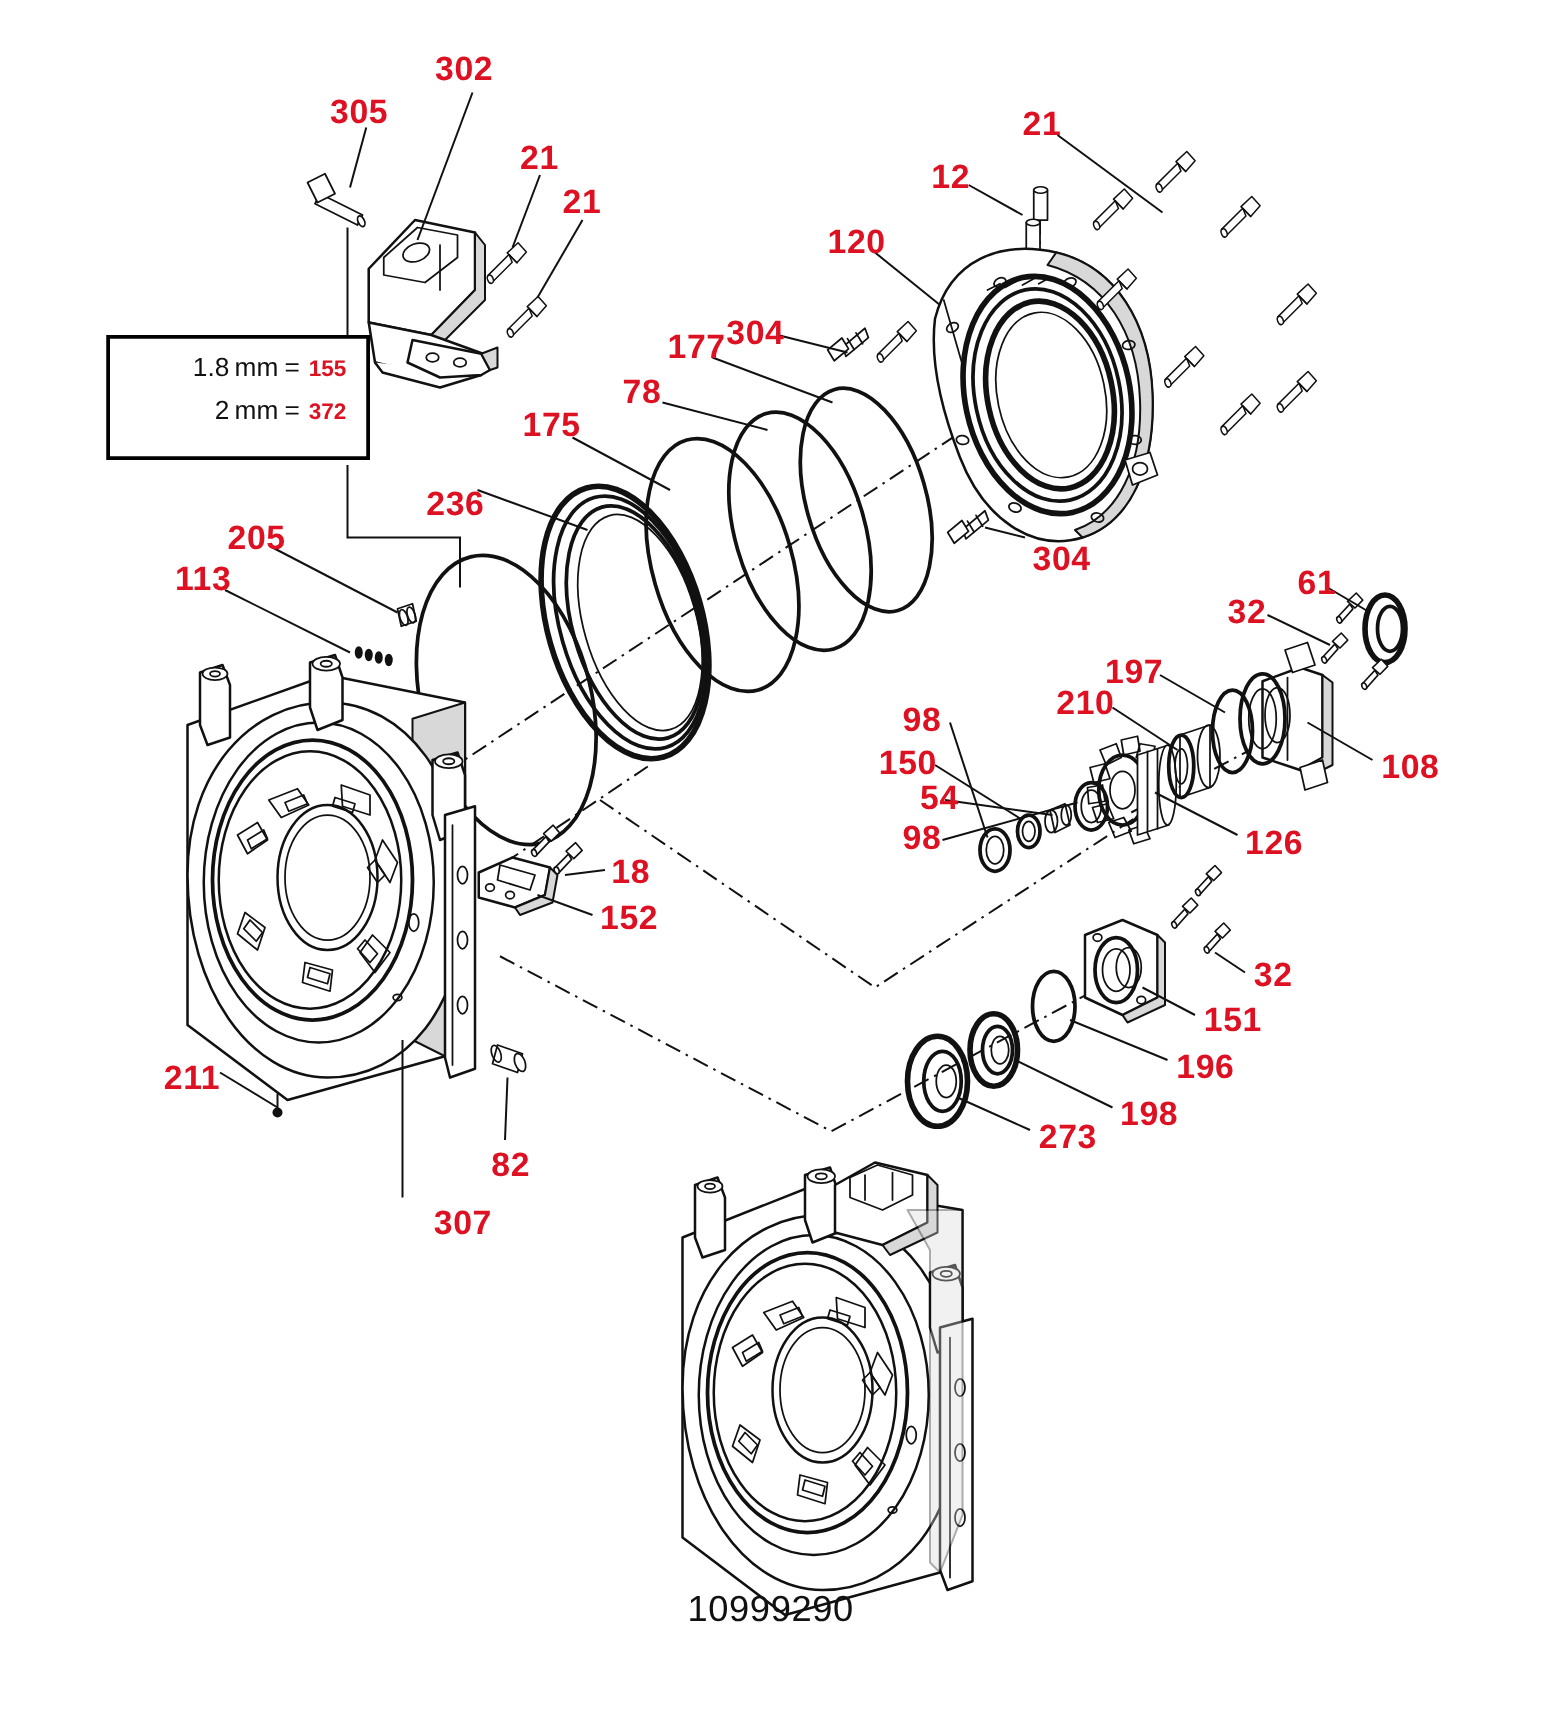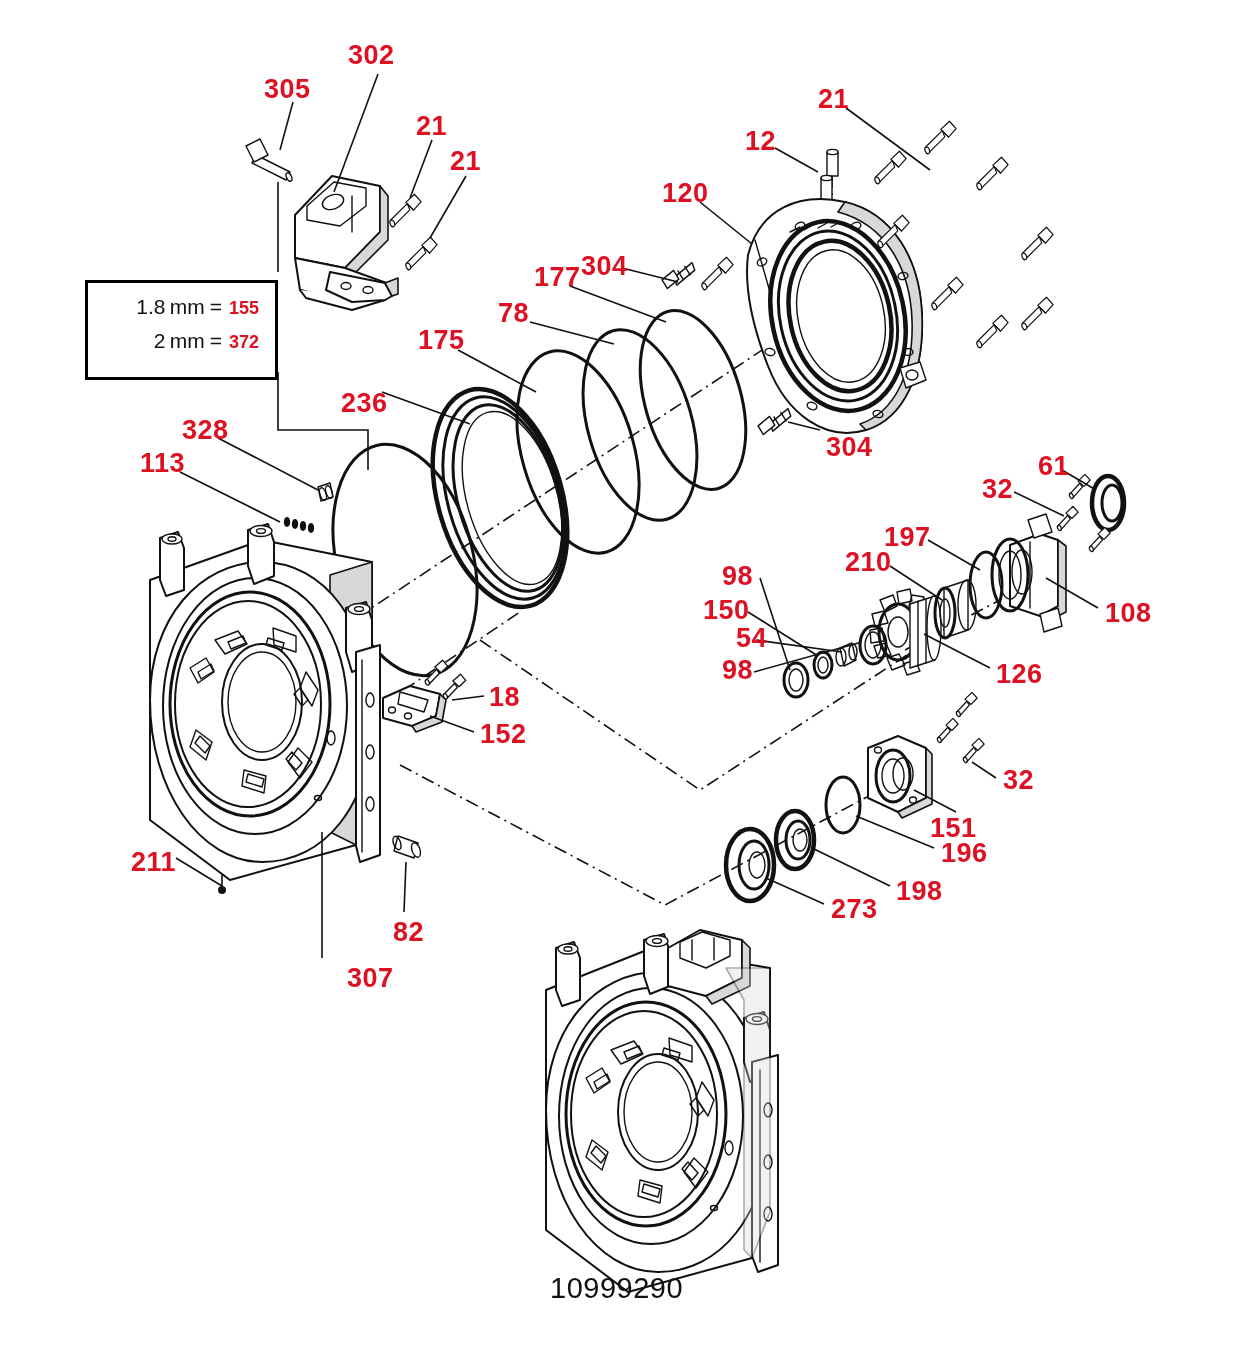--- a/index.html
+++ b/index.html
@@ -506,21 +506,21 @@
       <path class="leader" d="M956,812 L914,790"></path>
       <path class="leader" d="M934,848 L856,816"></path>
       <path class="leader" d="M890,886 L812,848"></path>
       <path class="leader" d="M824,904 L766,878"></path>
       <path class="leader" d="M176,858 L222,886"></path>
       <path class="leader" d="M404,912 L406,862"></path>
       <path class="leader" d="M322,958 L322,832"></path>
     </g>
   </svg>
 
-  <div class="legend-box" style="left:85px; top:280px; width:193px; height:100px; padding:12px 16px 10px 14px;">
+  <div class="legend-box" style="left:85px; top:268px; width:211px; height:100px; padding:12px 16px 10px 14px;">
     <div class="legend-row" style="margin-bottom:10px;">
       <span class="lhs">1.8 mm</span>
       <span class="eq">=</span>
       <span class="val">155</span>
     </div>
     <div class="legend-row">
       <span class="lhs">2 mm</span>
       <span class="eq">=</span>
       <span class="val">372</span>
     </div>
@@ -532,37 +532,37 @@
       <div class="callout" style="left: 416px; top: 113px;">21</div>
       <div class="callout" style="left: 450px; top: 148px;">21</div>
       <div class="callout" style="left: 818px; top: 86px;">21</div>
       <div class="callout" style="left: 745px; top: 128px;">12</div>
       <div class="callout" style="left: 662px; top: 180px;">120</div>
       <div class="callout" style="left: 581px; top: 253px;">304</div>
       <div class="callout" style="left: 534px; top: 264px;">177</div>
       <div class="callout" style="left: 498px; top: 300px;">78</div>
       <div class="callout" style="left: 418px; top: 327px;">175</div>
       <div class="callout" style="left: 341px; top: 372px; margin-top: 18px;">236</div>
-      <div class="callout" style="left: 182px; top: 417px;">328</div>
+      <div class="callout" style="left: 182px; top: 417px;">205</div>
       <div class="callout" style="left: 140px; top: 450px;">113</div>
       <div class="callout" style="left: 826px; top: 434px;">304</div>
       <div class="callout" style="left: 1038px; top: 453px;">61</div>
       <div class="callout" style="left: 982px; top: 476px;">32</div>
       <div class="callout" style="left: 884px; top: 524px;">197</div>
       <div class="callout" style="left: 845px; top: 549px;">210</div>
       <div class="callout" style="left: 722px; top: 563px;">98</div>
       <div class="callout" style="left: 703px; top: 597px; text-align: right;">150</div>
       <div class="callout" style="left: 724px; top: 625px; margin-left: 12px;">54</div>
       <div class="callout" style="left: 722px; top: 657px;">98</div>
       <div class="callout" style="left: 1105px; top: 600px;">108</div>
       <div class="callout" style="left: 996px; top: 661px;">126</div>
       <div class="callout" style="left: 489px; top: 684px;">18</div>
       <div class="callout" style="left: 480px; top: 721px;">152</div>
       <div class="callout" style="left: 1003px; top: 767px;">32</div>
-      <div class="callout" style="left: 930px; top: 803px; margin-top: 12px;">151</div>
+      <div class="callout" style="left: 963px; top: 803px;">151</div>
       <div class="callout" style="left: 941px; top: 840px;">196</div>
       <div class="callout" style="left: 896px; top: 878px;">198</div>
       <div class="callout" style="left: 831px; top: 896px;">273</div>
       <div class="callout" style="left: 131px; top: 849px;">211</div>
       <div class="callout" style="left: 393px; top: 919px;">82</div>
       <div class="callout" style="left: 301px; top: 965px; margin-left: 46px;">307</div>
     </div>
 
   <div class="partnum" style="left:550px; top:1272px;">10999290</div>
 

